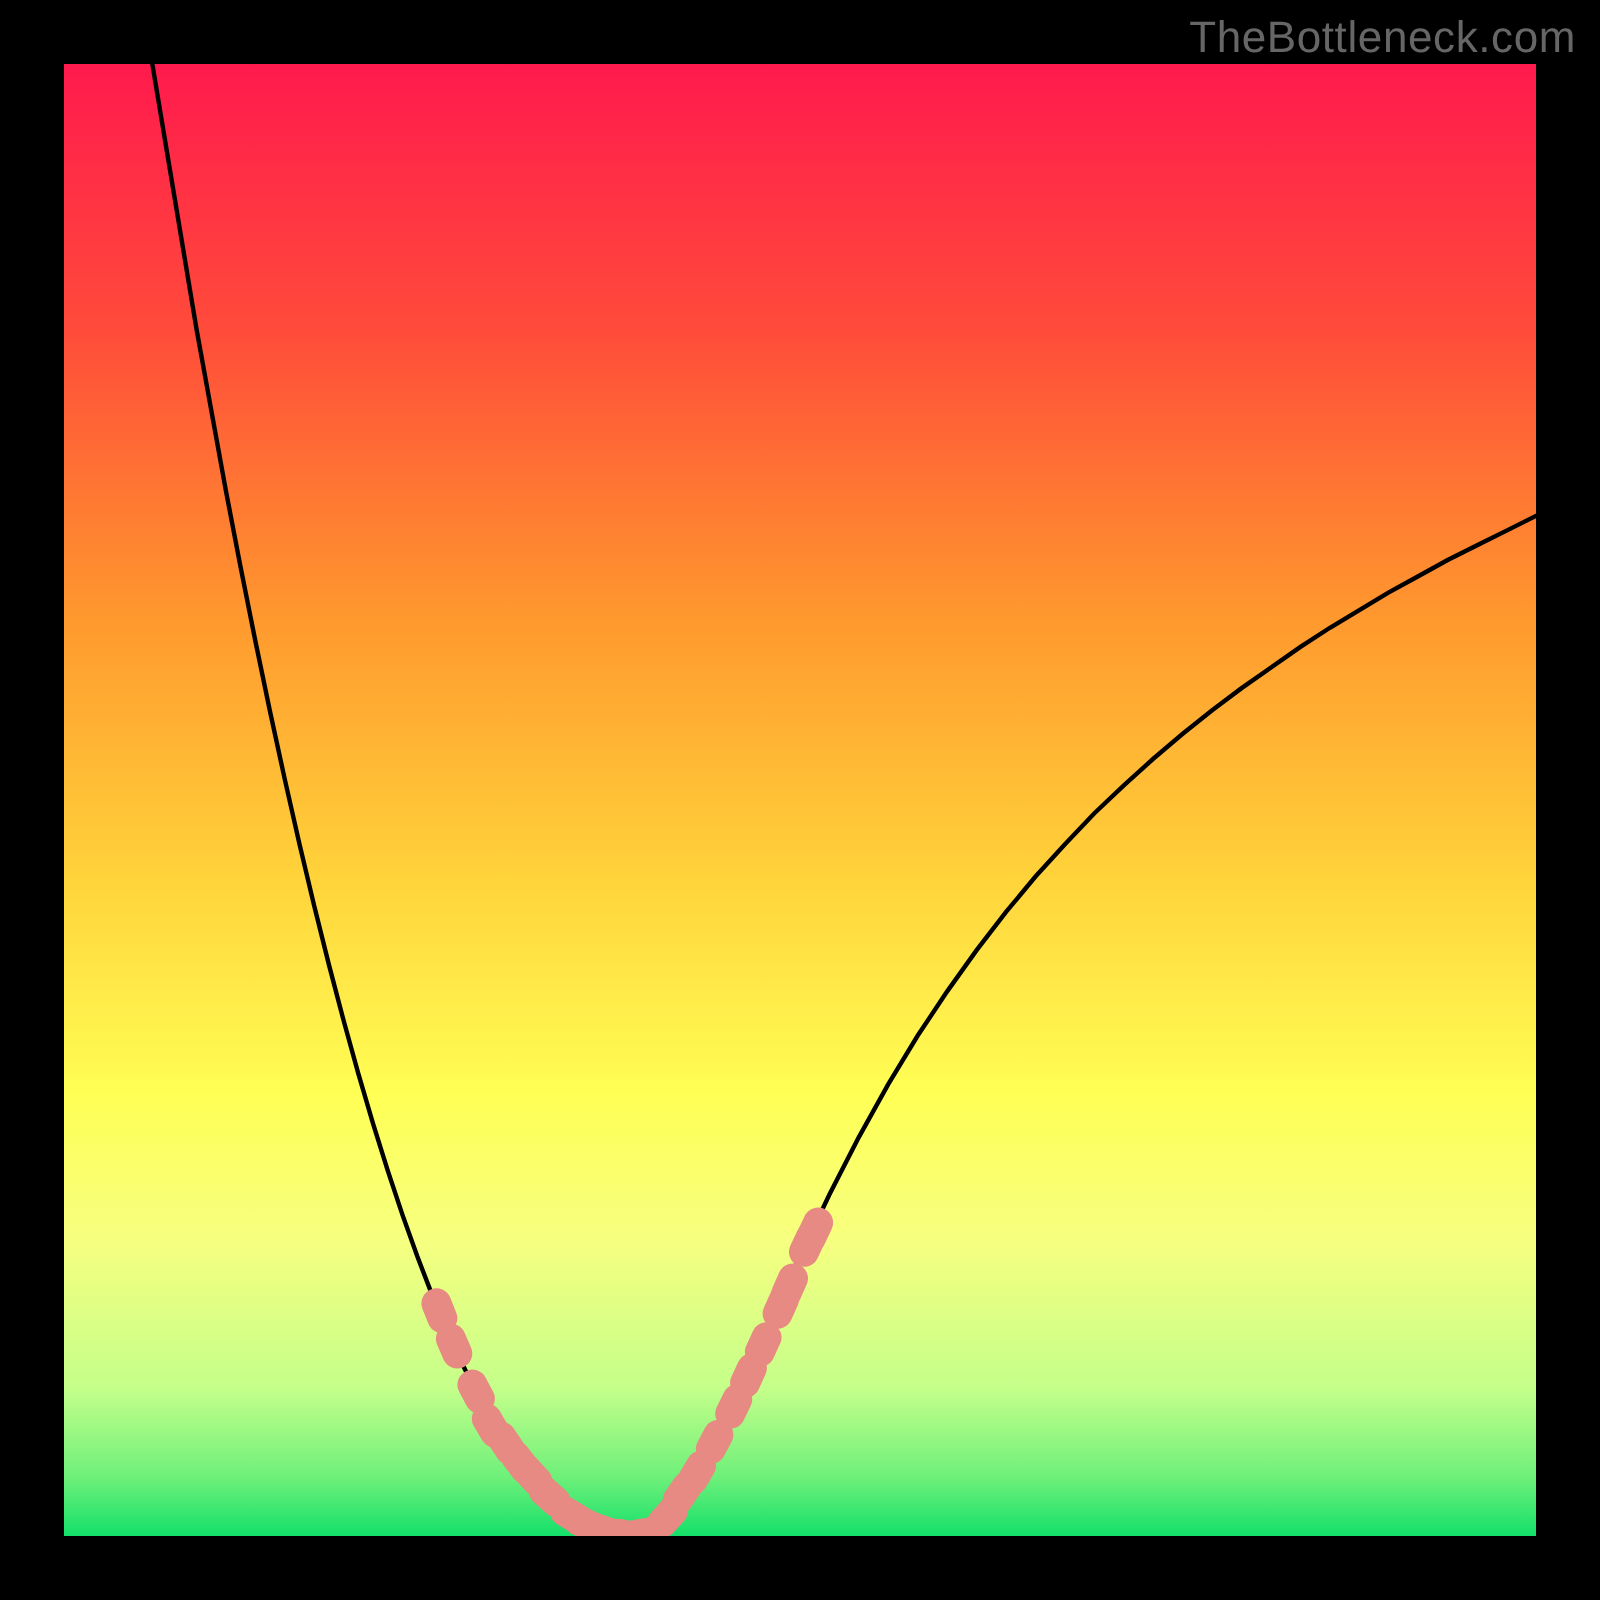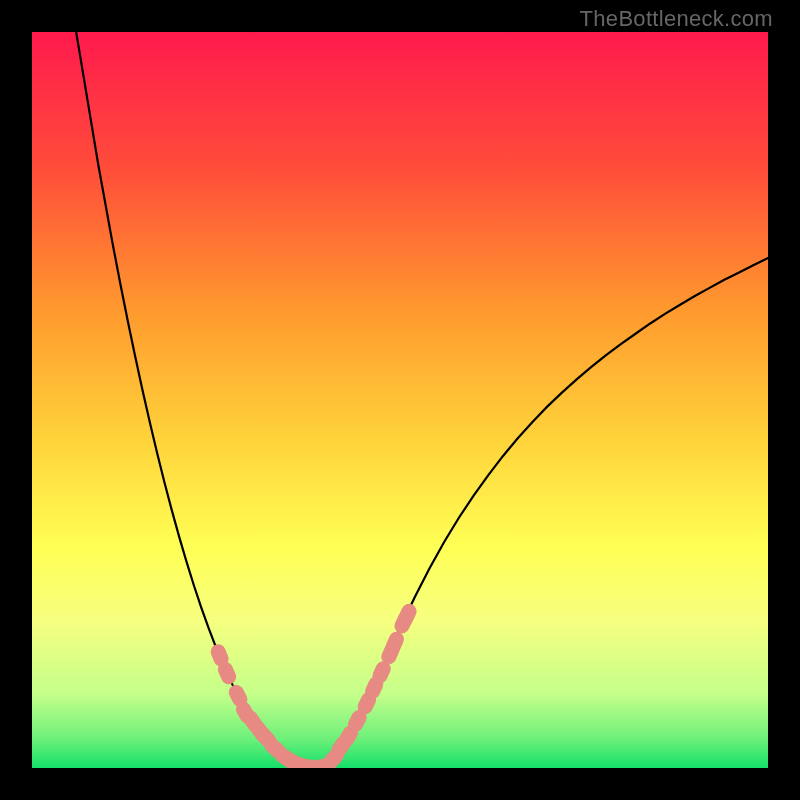--- a/index.html
+++ b/index.html
@@ -21,21 +21,21 @@
     position: absolute;
     left: 32px;
     top: 32px;
     width: 736px;
     height: 736px;
     
   }
   .watermark {
     position: absolute;
     top: 6px;
-    right: 27px;
+    right: 12px;
     color: #666;
     font-size: 22px;
     font-weight: 500;
     letter-spacing: 0.3px;
     margin-left: 24px;
   }
   svg {
     position: absolute;
     left: 0;
     top: 0;

